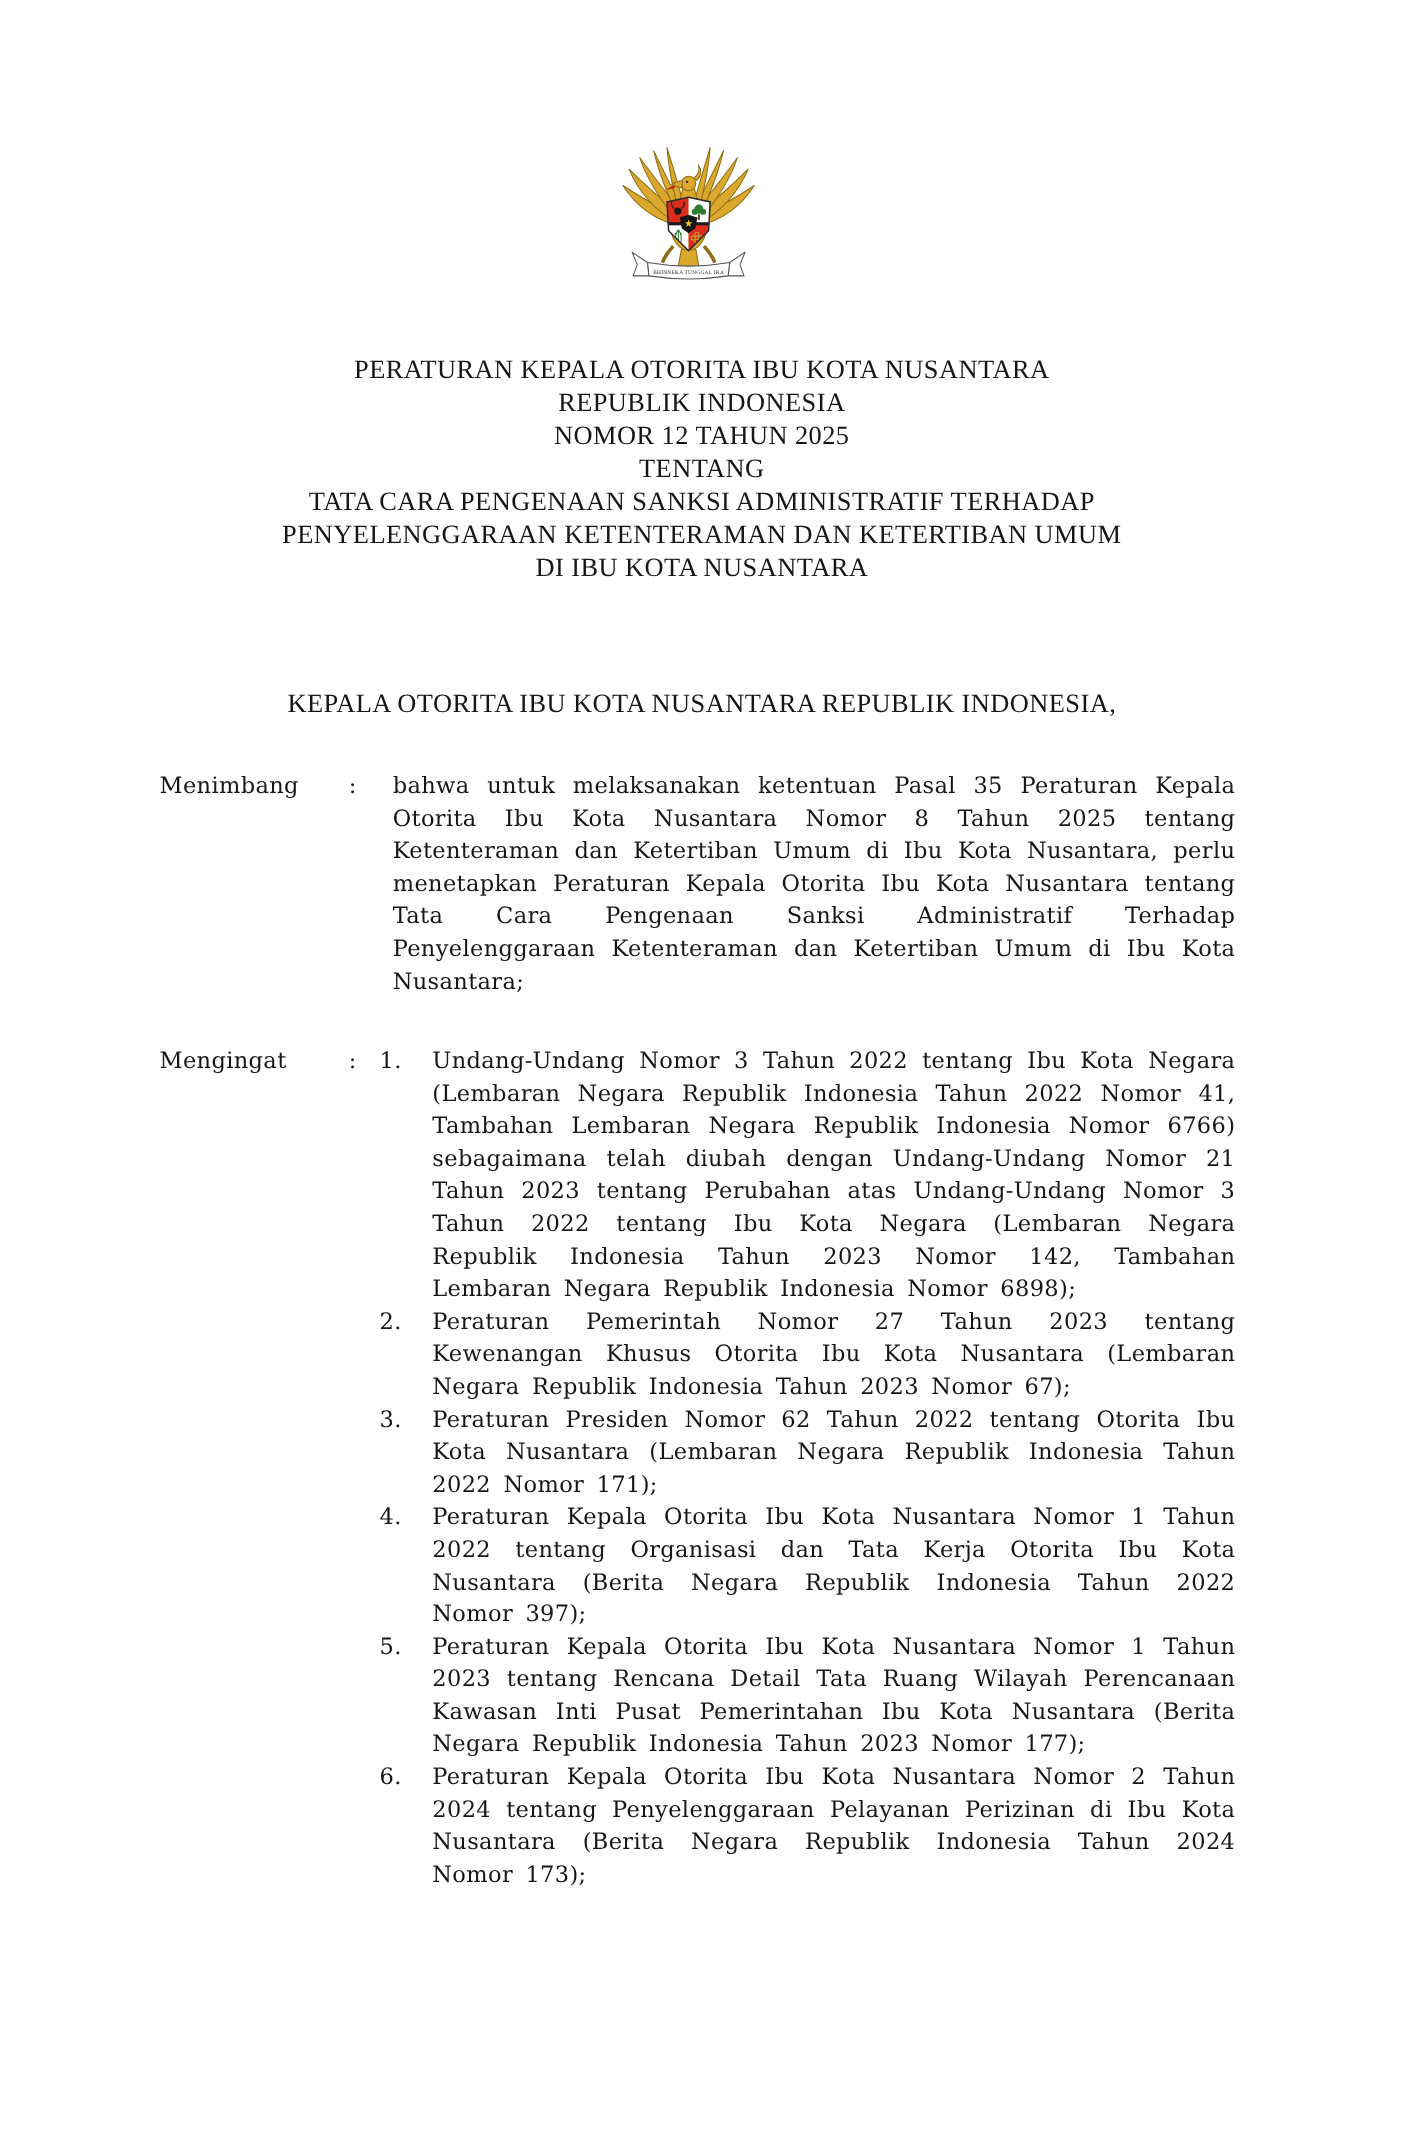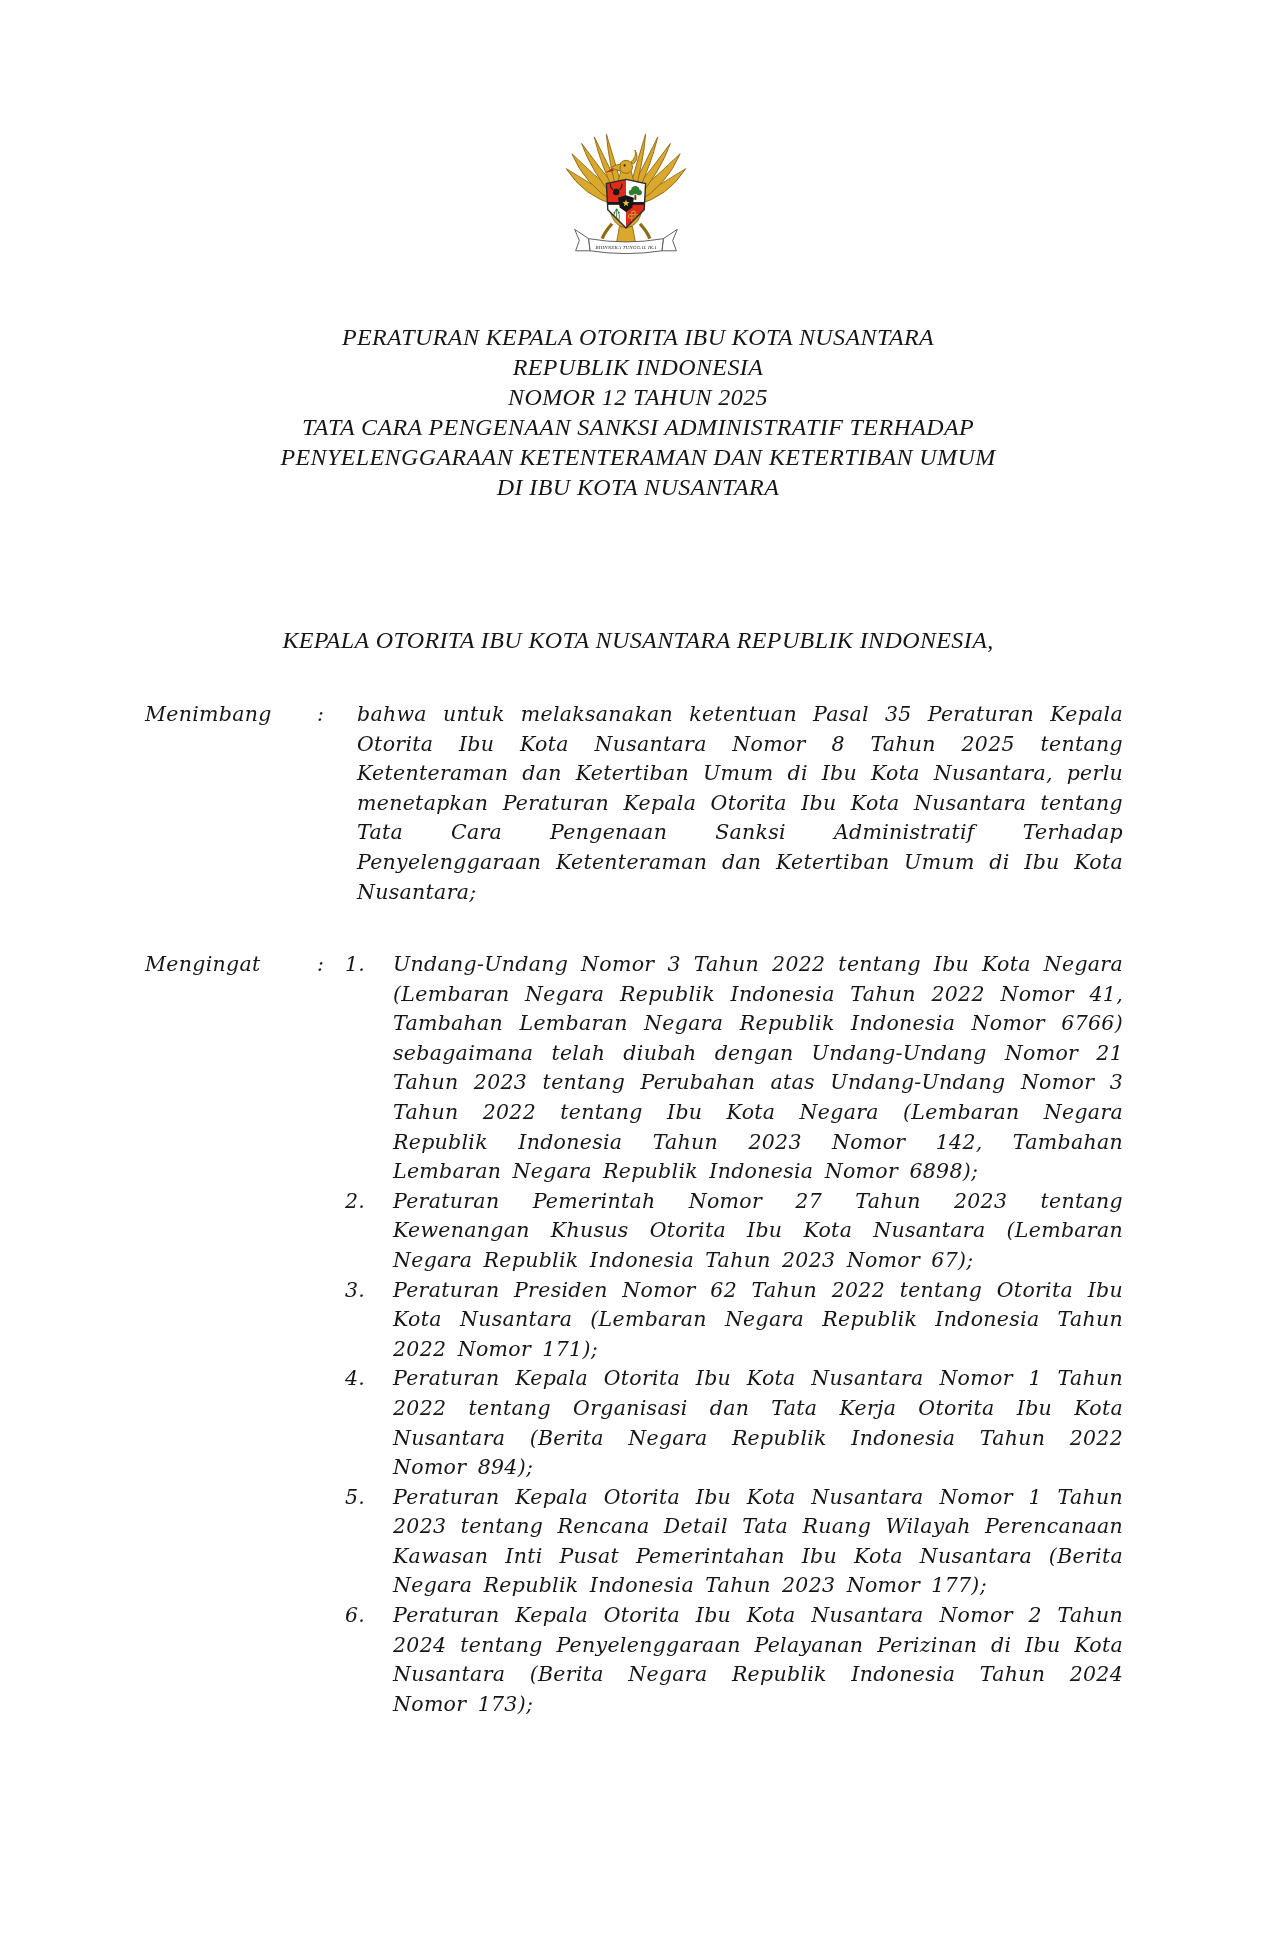--- a/index.html
+++ b/index.html
@@ -5,21 +5,20 @@
   html,body{margin:0;padding:0;background:#ffffff;}
   .page{
     position:relative;
     width:1276px;
     height:1951px;
     margin:0 auto;
     background:#ffffff;
     color:#161616;
     font-family:"DejaVu Serif", serif;
     overflow:hidden;
-    font-style:italic;
   }
   .emblem{
     position:absolute;
     left:556px;
     top:122px;
     width:140px;
     height:140px;
   }
   .title-block{
     position:absolute;
@@ -158,20 +157,21 @@
       <path d="M230,240 L260,220 L250,244 L258,266 L227,266 Z"></path>
       <path d="M70,240 Q150,254 230,240 L227,266 Q150,278 73,266 Z"></path>
     </g>
     <text x="150" y="262" text-anchor="middle" font-size="10.5" letter-spacing="0.5" fill="#222222" font-family="Liberation Serif, serif">BHINNEKA TUNGGAL IKA</text>
   </svg>
 
   <div class="title-block">
     <div>PERATURAN KEPALA OTORITA IBU KOTA NUSANTARA</div>
     <div>REPUBLIK INDONESIA</div>
     <div>NOMOR 12 TAHUN 2025</div>
+    <div>TENTANG</div>
     <div>TATA CARA PENGENAAN SANKSI ADMINISTRATIF TERHADAP</div>
     <div>PENYELENGGARAAN KETENTERAMAN DAN KETERTIBAN UMUM</div>
     <div>DI IBU KOTA NUSANTARA</div>
   </div>
 
 
   <div class="official">KEPALA OTORITA IBU KOTA NUSANTARA REPUBLIK INDONESIA,</div>
 
   <div class="preamble menimbang">
     <div class="pre-label">Menimbang</div>
@@ -194,21 +194,21 @@
           <span class="li-text">Peraturan Pemerintah Nomor 27 Tahun 2023 tentang Kewenangan Khusus Otorita Ibu Kota Nusantara (Lembaran Negara Republik Indonesia Tahun 2023 Nomor 67);</span>
         </li>
 
         <li>
           <span class="li-no">3.</span>
           <span class="li-text">Peraturan Presiden Nomor 62 Tahun 2022 tentang Otorita Ibu Kota Nusantara (Lembaran Negara Republik Indonesia Tahun 2022 Nomor 171);</span>
         </li>
 
         <li>
           <span class="li-no">4.</span>
-          <span class="li-text">Peraturan Kepala Otorita Ibu Kota Nusantara Nomor 1 Tahun 2022 tentang Organisasi dan Tata Kerja Otorita Ibu Kota Nusantara (Berita Negara Republik Indonesia Tahun 2022 Nomor 894);</span>
+          <span class="li-text">Peraturan Kepala Otorita Ibu Kota Nusantara Nomor 1 Tahun 2022 tentang Organisasi dan Tata Kerja Otorita Ibu Kota Nusantara (Berita Negara Republik Indonesia Tahun 2022 Nomor 397);</span>
         </li>
 
         <li>
           <span class="li-no">5.</span>
           <span class="li-text">Peraturan Kepala Otorita Ibu Kota Nusantara Nomor 1 Tahun 2023 tentang Rencana Detail Tata Ruang Wilayah Perencanaan Kawasan Inti Pusat Pemerintahan Ibu Kota Nusantara (Berita Negara Republik Indonesia Tahun 2023 Nomor 177);</span>
         </li>
 
         <li>
           <span class="li-no">6.</span>
           <span class="li-text">Peraturan Kepala Otorita Ibu Kota Nusantara Nomor 2 Tahun 2024 tentang Penyelenggaraan Pelayanan Perizinan di Ibu Kota Nusantara (Berita Negara Republik Indonesia Tahun 2024 Nomor 173);</span>

